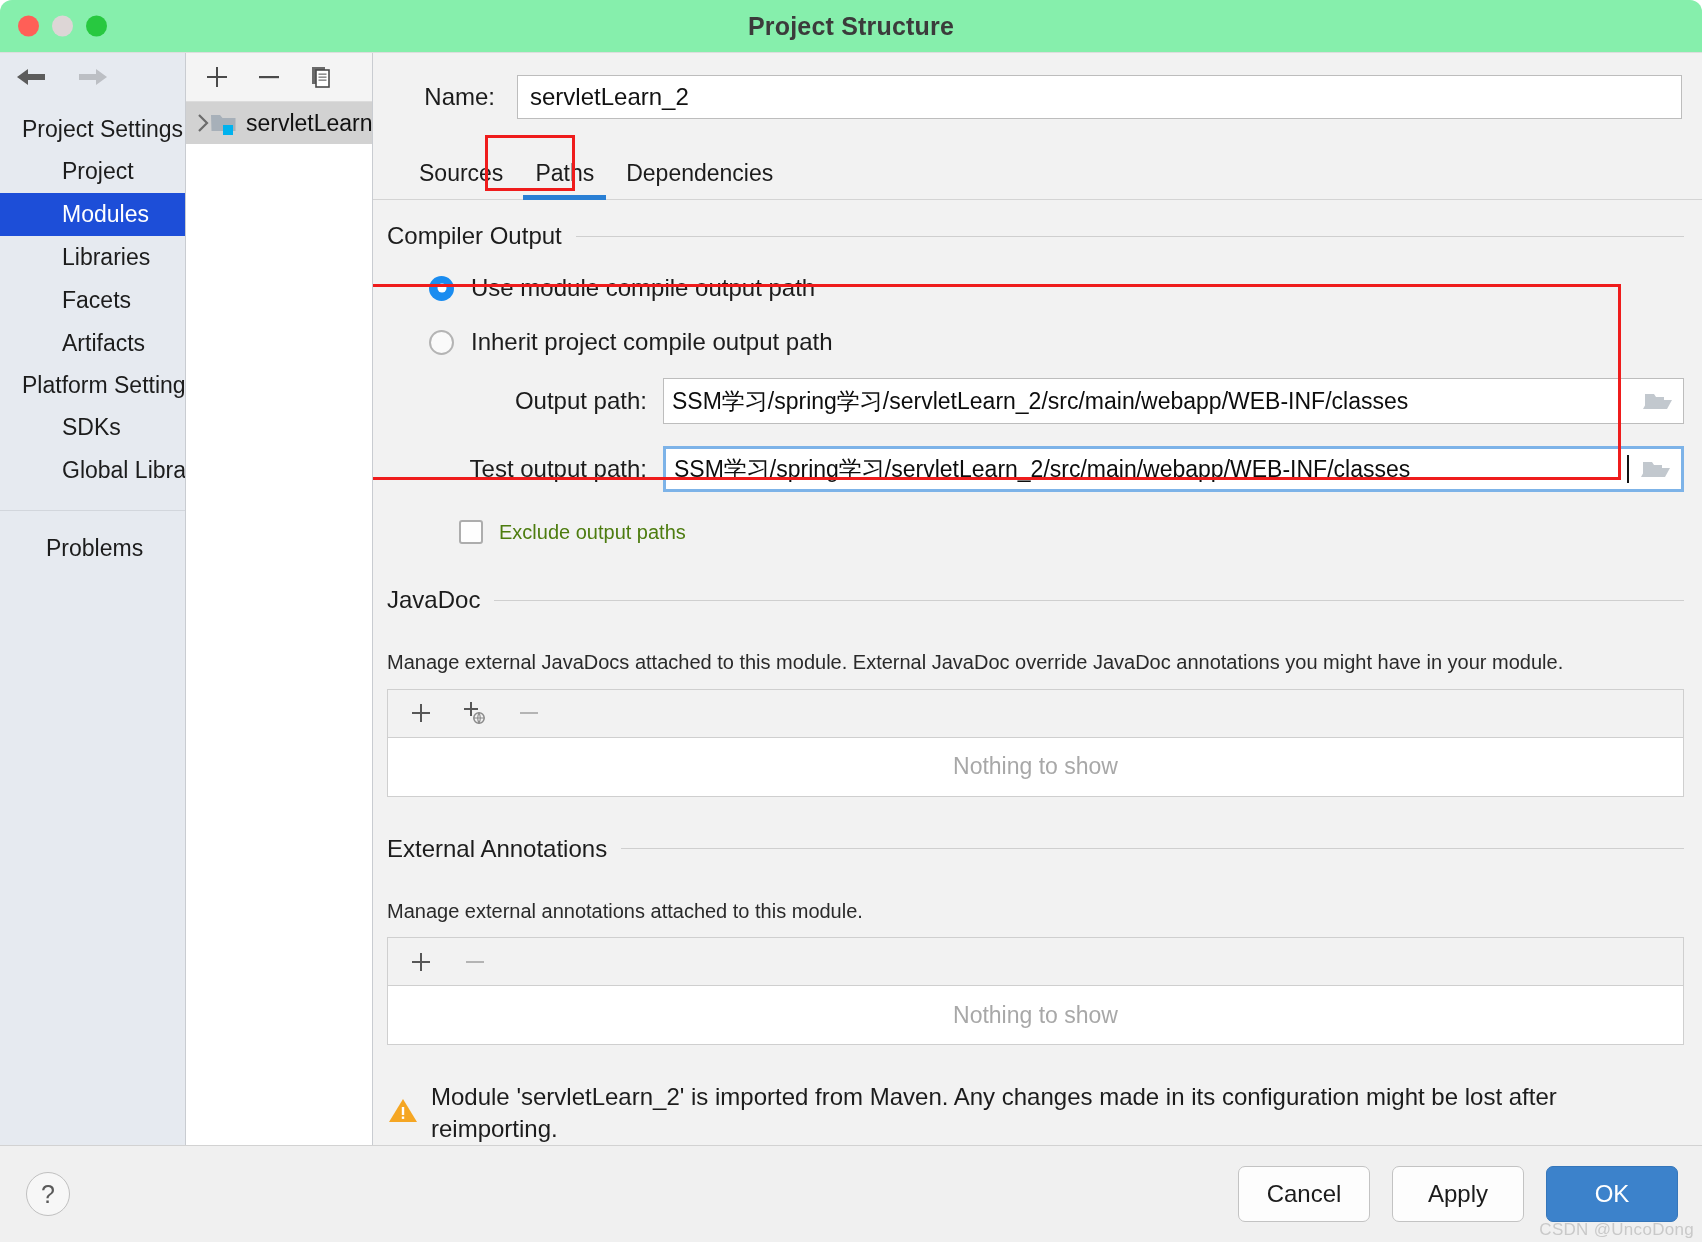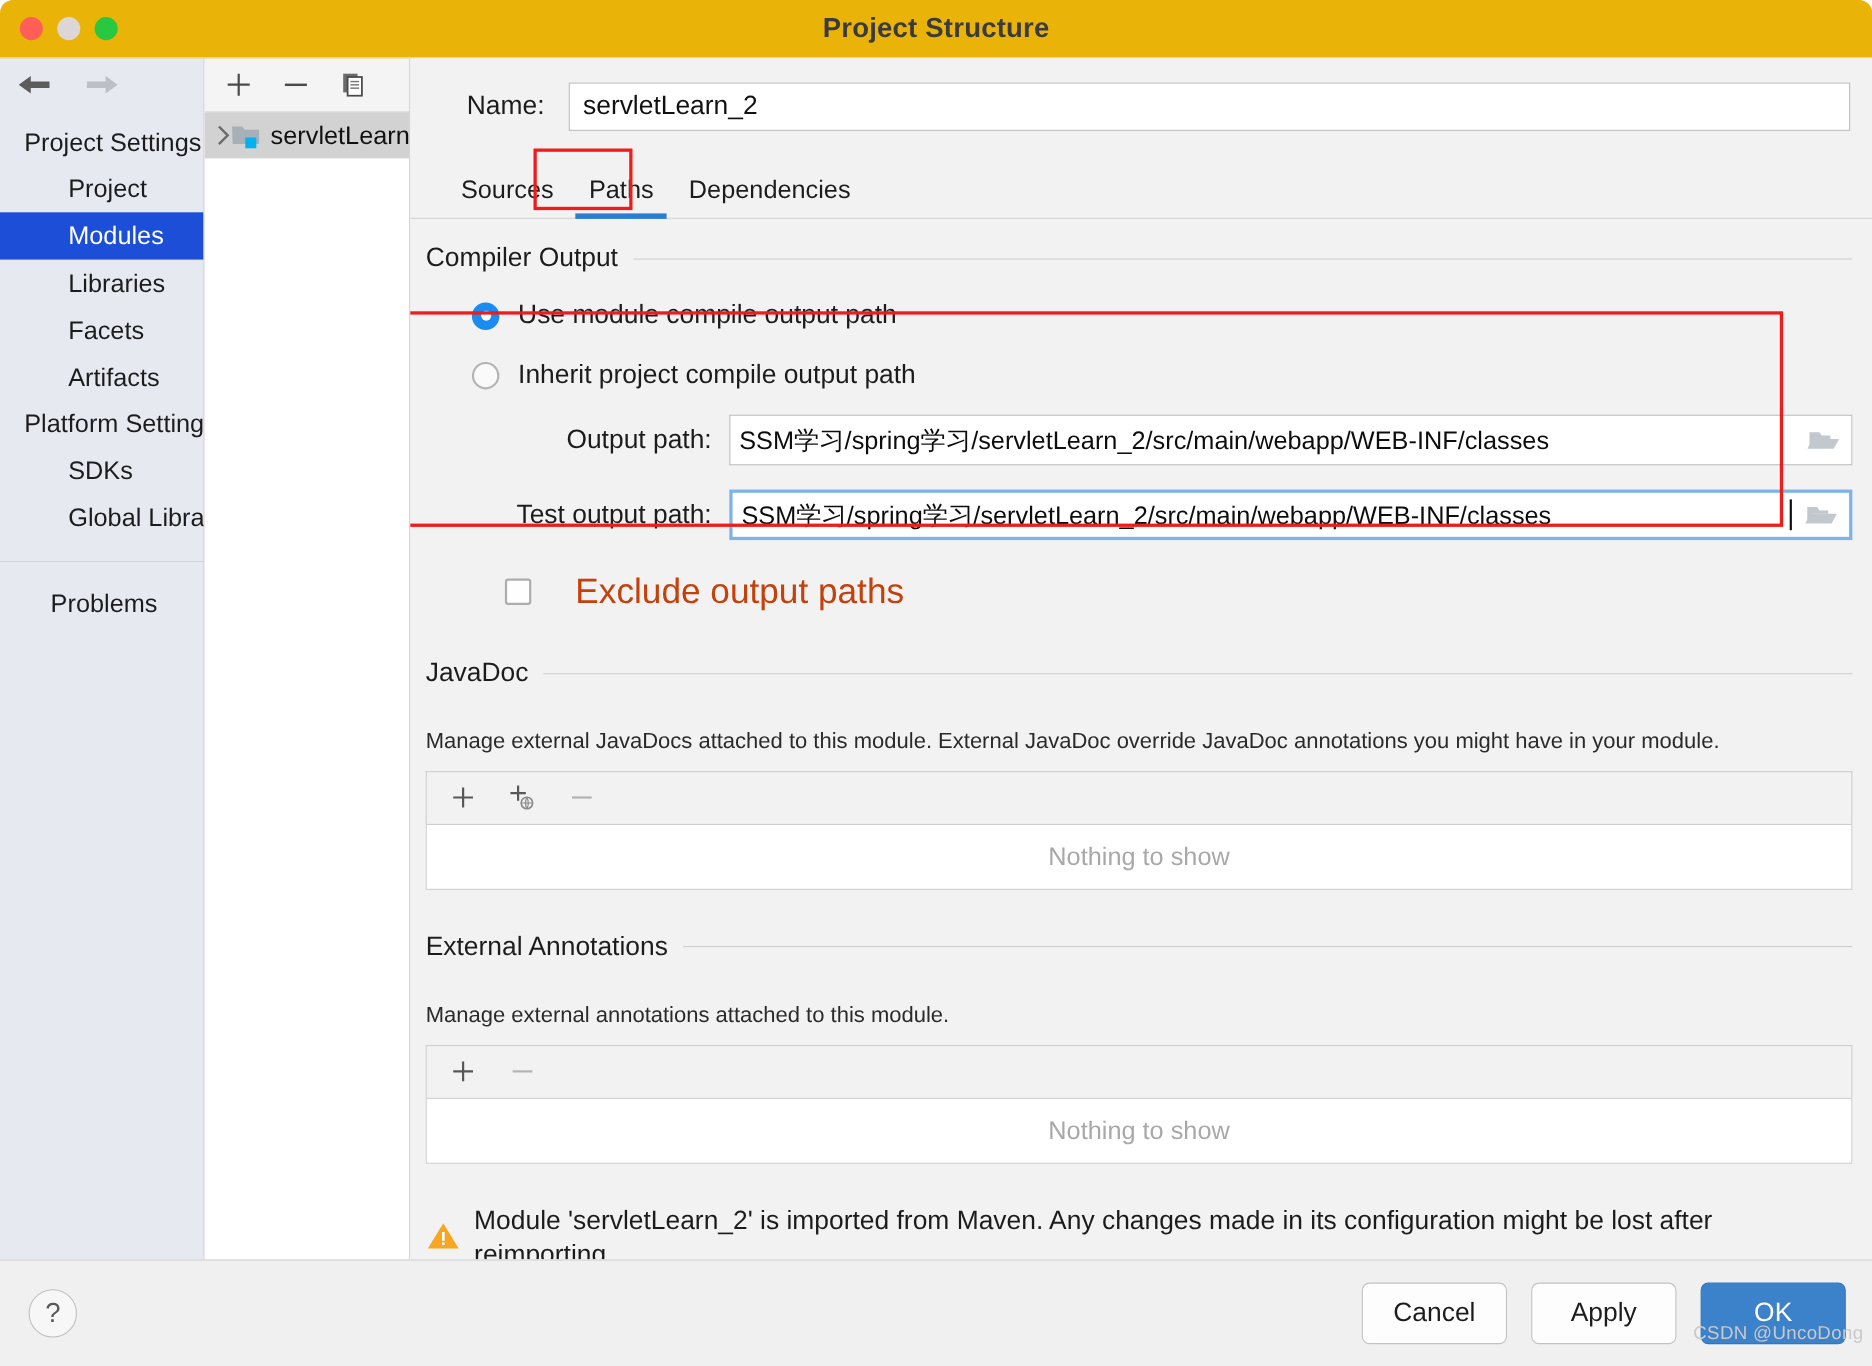--- a/index.html
+++ b/index.html
@@ -19,21 +19,21 @@
     position: absolute; inset: 0;
     background: #f2f2f2;
     border-radius: 12px 12px 0 0;
     overflow: hidden;
     display: flex; flex-direction: column;
   }
 
   
   .titlebar {
     height: 52px; flex: 0 0 52px;
-    background: #eab308;
+    background: #86efac;
     position: relative;
     display: flex; align-items: center;
     border-bottom: 1px solid #dedede;
   }
   .traffic {
     position: absolute; left: 18px; top: 50%;
     transform: translateY(-50%);
     display: flex; gap: 13px; align-items: center;
   }
   .dot { width: 21px; height: 21px; border-radius: 50%; }
@@ -260,21 +260,21 @@
   .check-row {
     display: flex; align-items: center;
     margin-top: 28px; padding-left: 72px;
   }
   .checkbox {
     width: 24px; height: 24px;
     border: 2px solid #adadad; background: #fefefe;
     box-sizing: border-box; margin-right: 16px;
     border-radius: 3px; flex: 0 0 24px;
   }
-  .check-label { font-size: 32px; color: #c2410c; margin-left: 24px; }
+  .check-label { font-size: 20px; color: #4d7c0f; }
 
   .desc {
     font-size: 20px; color: #2a2a2a;
     line-height: 1.38;
     margin-top: 35px;
     max-width: 1255px;
   }
 
   .list-toolbar {
     margin-top: 12px;
@@ -348,21 +348,21 @@
     display: flex; align-items: center; justify-content: center;
     font-size: 24px; color: #1c1c1c;
     margin-left: 22px;
     box-sizing: border-box;
   }
   .btn.primary {
     background: #3c82cb; border-color: #3576ba; color: #ffffff;
   }
   .watermark {
     position: absolute;
-    right: 8px; bottom: 20px;
+    right: 8px; bottom: 2px;
     font-size: 17px; color: #c9c9c9;
     letter-spacing: .3px;
   }
 </style>
 </head>
 <body>
 
 <div class="window">
 
   <div class="titlebar">

